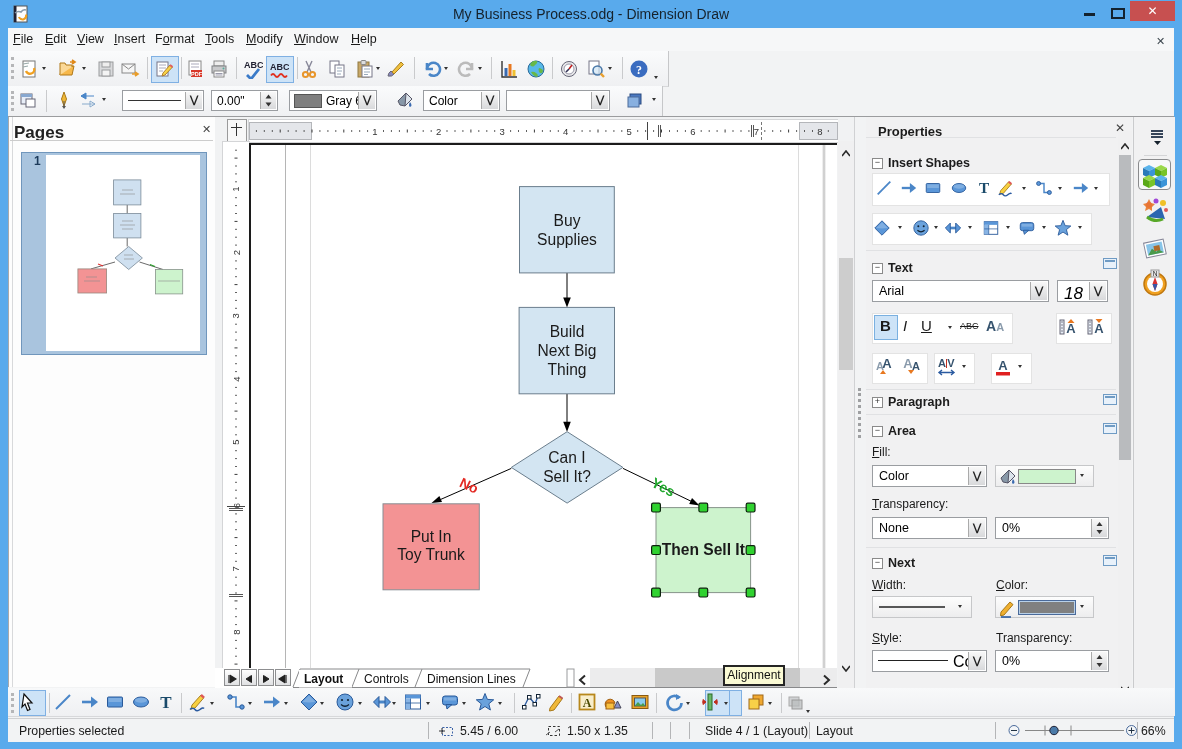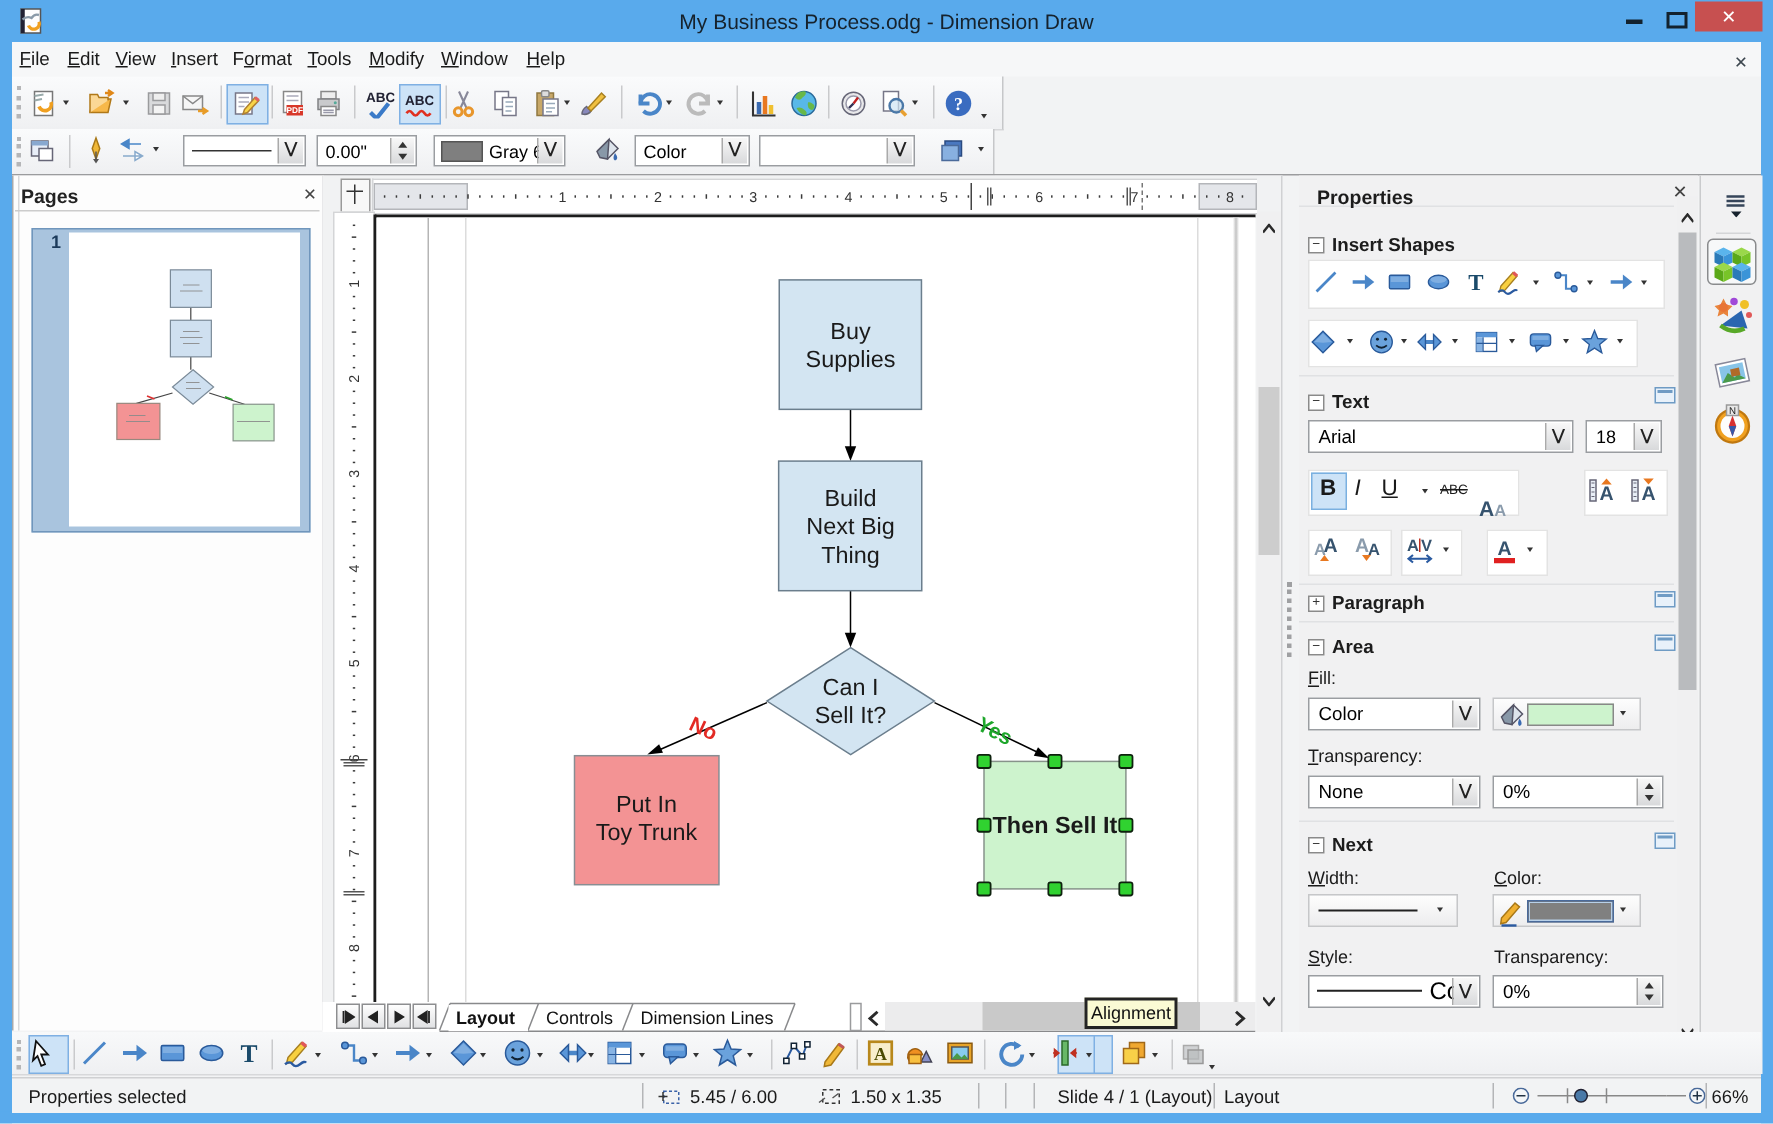--- a/index.html
+++ b/index.html
@@ -255,21 +255,21 @@
         <rect x="3" y="7" width="11" height="10" fill="#88b0e0" stroke="#4a6a9a"></rect>
       </svg></div>
     <div class="ddv" style="left:644px;top:12px;"></div>
   </div>
 
 <div class="abs" id="mainline"></div>
 
 <div class="abs" id="pagespanel">
     <div class="abs" style="left:0;top:0;width:1px;height:570px;background:#a8a9ab;"></div>
     <div class="abs" style="left:4px;top:0;width:1px;height:570px;background:#d8d9db;"></div>
-  <div class="abs" style="left:6px;top:6px;font-size:13px;font-weight:bold;color:#222;">Pages</div>
+  <div class="abs" style="left:6px;top:6px;font-size:17px;font-weight:bold;color:#222;">Pages</div>
   <div class="abs" style="left:194px;top:6px;font-size:11px;color:#444;">✕</div>
   <div class="abs" style="left:2px;top:23px;width:203px;height:1px;background:#cccccc;"></div>
   <div class="abs" id="thumb" style="left:13px;top:35px;width:184px;height:201px;background:#a9c4de;border:1px solid #7096bc;">
       <div class="abs" style="left:12px;top:1px;font-size:12px;font-weight:bold;color:#1c3a5a;">1</div>
       <div class="abs" style="left:24px;top:2px;width:154px;height:196px;background:#fff;"></div>
       <svg class="abs" style="left:24px;top:2px;" width="154" height="196" viewBox="0 0 154 196">
 <g fill="none" stroke="#444" stroke-width="0.8">
 <line x1="81.2" y1="49.9" x2="81.2" y2="58.5"></line>
           <line x1="81.2" y1="82.9" x2="81.2" y2="91.5"></line>
 <line x1="69" y1="107" x2="45" y2="113.9"></line>
@@ -651,31 +651,31 @@
     <div class="ddv" style="left:176px;top:109px;"></div>
     <div class="ddv" style="left:212px;top:109px;"></div>
     <div class="pmbox" style="left:6px;top:146px;">−</div>
     <div class="sechead" style="left:22px;top:144px;">Text</div>
     <div class="launcher" style="left:237px;top:141px;"></div>
     <div class="combo" style="left:6px;top:163px;width:175px;height:20px;">
       <div class="abs" style="left:6px;top:3px;font-size:12.5px;">Arial</div>
       <div class="combobtn" style="height:18px;line-height:18px;">⋁</div>
     </div>
     <div class="combo" style="left:191px;top:163px;width:49px;height:20px;">
-      <div class="abs" style="left:6px;top:3px;font-size:12px;">18</div>
+      <div class="abs" style="left:6px;top:3px;font-size:17px;font-style:italic;">18</div>
       <div class="combobtn" style="height:18px;line-height:18px;">⋁</div>
     </div>
     <div class="iconrow" style="left:6px;top:196px;width:139px;height:29px;"></div>
     <div class="abs" style="left:8px;top:198px;width:24px;height:25px;background:#cde3f7;border:1px solid #7ab0e0;box-sizing:border-box;"></div>
     <div class="abs" style="left:14px;top:200px;font-size:15px;font-weight:bold;color:#1a1a1a;">B</div>
     <div class="abs" style="left:37px;top:200px;font-size:15px;font-style:italic;color:#1a1a1a;">I</div>
     <div class="abs" style="left:55px;top:200px;font-size:15px;text-decoration:underline;color:#1a1a1a;">U</div>
     <div class="ddv" style="left:82px;top:209px;"></div>
     <div class="abs" style="left:94px;top:204px;font-size:9px;text-decoration:line-through;color:#1a1a1a;">ABC</div>
-    <div class="abs" style="left:120px;top:201px;font-size:14px;font-weight:bold;color:#36536e;margin-top:13px;">A<span style="font-size:11px;color:#8a9bac;">A</span></div>
+    <div class="abs" style="left:120px;top:201px;font-size:14px;font-weight:bold;color:#36536e;">A<span style="font-size:11px;color:#8a9bac;">A</span></div>
     <div class="iconrow" style="left:190px;top:196px;width:54px;height:29px;"></div>
     <div class="abs" style="left:192px;top:200px;width:20px;height:20px;"><svg width="20" height="20" viewBox="0 0 20 20">
         <rect x="2" y="3" width="4" height="14" fill="#e8eef6" stroke="#667"></rect>
         <path d="M3,5 h2 M3,8 h2 M3,11 h2 M3,14 h2" stroke="#667" stroke-width="0.8"></path>
         <text x="13" y="16" font-size="13" font-weight="bold" fill="#36536e" text-anchor="middle" font-family="Liberation Sans">A</text>
         <path d="M13,2 l3.5,4 h-7 Z" fill="#e87820"></path>
       </svg></div>
     <div class="abs" style="left:220px;top:200px;width:20px;height:20px;"><svg width="20" height="20" viewBox="0 0 20 20">
         <rect x="2" y="3" width="4" height="14" fill="#e8eef6" stroke="#667"></rect>
         <path d="M3,5 h2 M3,8 h2 M3,11 h2 M3,14 h2" stroke="#667" stroke-width="0.8"></path>

